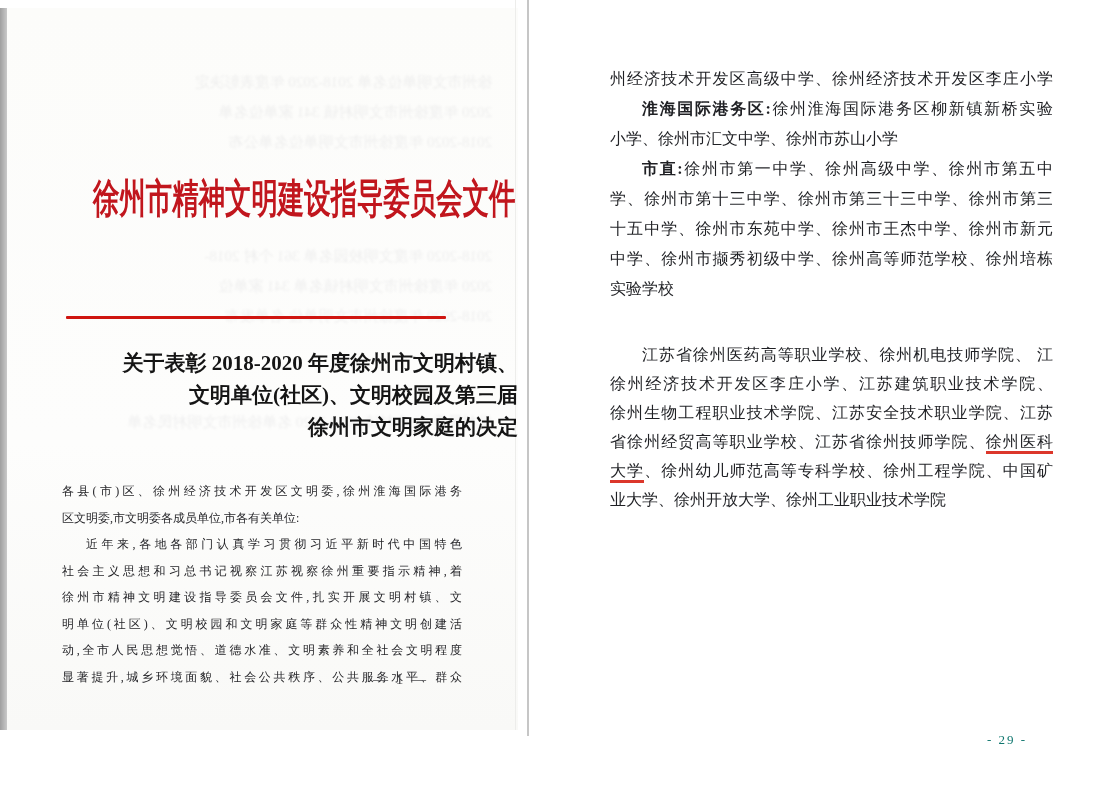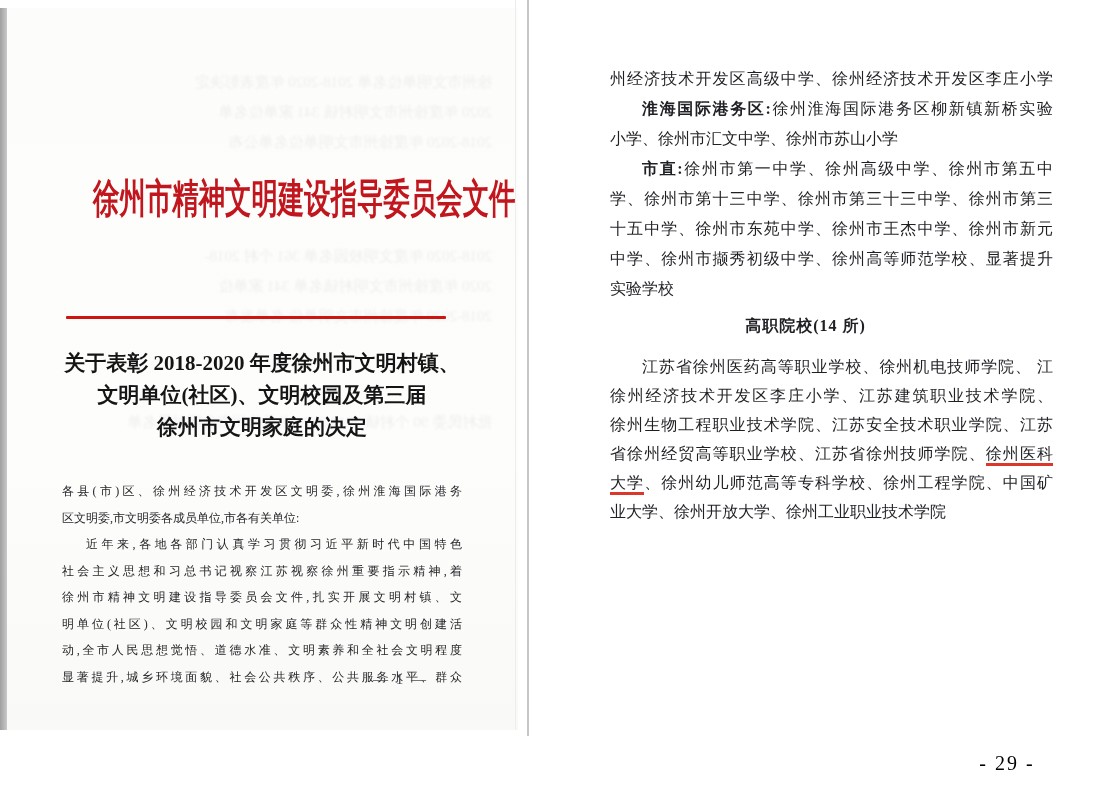--- a/index.html
+++ b/index.html
@@ -33,37 +33,37 @@
   
   #masthead{position:absolute;left:6px;top:176px;width:512px;text-align:center;
     font-size:40px;line-height:46px;font-weight:bold;color:var(--masthead-red);
     transform:scaleX(0.66);transform-origin:50% 50%;white-space:nowrap;}
   #doc-number{position:absolute;left:6px;top:287px;width:512px;text-align:center;
     font-size:16px;letter-spacing:2px;color:#1c1c1c;}
   #red-rule{position:absolute;left:66px;top:316px;width:380px;height:3px;
     background:var(--rule-red);border-radius:1px;}
   #left-title{position:absolute;left:6px;top:347px;width:512px;
     font-size:21px;line-height:32px;font-weight:bold;color:#151515;}
-  #left-title .tline{text-align:center;}
+  #left-title .tline{text-align:right;}
   #left-body{position:absolute;left:62px;top:458px;width:400px;
     font-size:12px;line-height:26.5px;color:var(--text-dark);margin-top:20px;}
   #left-pageno{position:absolute;left:62px;top:671px;width:400px;
     text-align:right;padding-right:34px;box-sizing:border-box;
     font-size:15px;letter-spacing:2px;color:#4a4a4e;}
 
   
   #right-lines{position:absolute;left:610px;top:64px;width:443px;
     font-size:16px;line-height:30px;color:#1f2024;}
   #right-heading{position:absolute;left:610px;top:316px;width:443px;text-align:center;
     transform:translateX(-26px);font-weight:bold;font-size:16px;
     letter-spacing:1px;color:#1f2024;}
-  #college-lines{position:absolute;left:610px;top:352px;width:443px;
+  #college-lines{position:absolute;left:610px;top:340px;width:443px;
     font-size:16px;line-height:29px;color:#1f2024;}
-  #right-pageno{position:absolute;left:952px;top:752px;width:110px;text-align:center;
-    font-size:20px;letter-spacing:2px;color:#000000;}
+  #right-pageno{position:absolute;left:952px;top:732px;width:110px;text-align:center;
+    font-size:13px;letter-spacing:2px;color:#0f766e;}
 
   
   .lines .tline{text-align:justify;text-align-last:justify;overflow:hidden;white-space:nowrap;}
   .lines .tline.end{text-align-last:left;}
   .lines .tline.indent{text-indent:2em;}
   .bold{font-weight:bold;}
   .redline{border-bottom:3px solid var(--underline-red);padding-bottom:1px;}
 </style>
 </head>
 <body>
@@ -102,24 +102,23 @@
     </div>
   <div id="left-pageno">— 1 —</div>
 
   <div id="right-lines" class="lines">
       <div class="tline"><span>州经济技术开发区高级中学、徐州经济技术开发区李庄小学</span></div>
       <div class="tline indent"><span class="bold">淮海国际港务区:</span><span>徐州淮海国际港务区柳新镇新桥实验</span></div>
       <div class="tline end"><span>小学、徐州市汇文中学、徐州市苏山小学</span></div>
       <div class="tline indent"><span class="bold">市直:</span><span>徐州市第一中学、徐州高级中学、徐州市第五中</span></div>
       <div class="tline"><span>学、徐州市第十三中学、徐州市第三十三中学、徐州市第三</span></div>
       <div class="tline"><span>十五中学、徐州市东苑中学、徐州市王杰中学、徐州市新元</span></div>
-      <div class="tline"><span>中学、徐州市撷秀初级中学、徐州高等师范学校、显著提升</span></div>
+      <div class="tline"><span>中学、徐州市撷秀初级中学、徐州高等师范学校、徐州培栋</span></div>
       <div class="tline end"><span>实验学校</span></div>
     </div>
-  <div id="right-heading">高职院校(14 所)</div>
   <div id="college-lines" class="lines">
       <div class="tline indent"><span>江苏省徐州医药高等职业学校、徐州机电技师学院、 江</span></div>
       <div class="tline"><span>徐州经济技术开发区李庄小学、江苏建筑职业技术学院、</span></div>
       <div class="tline"><span>徐州生物工程职业技术学院、江苏安全技术职业学院、江苏</span></div>
       <div class="tline"><span>省徐州经贸高等职业学校、江苏省徐州技师学院、</span><span class="redline">徐州医科</span></div>
       <div class="tline"><span class="redline">大学</span><span>、徐州幼儿师范高等专科学校、徐州工程学院、中国矿</span></div>
       <div class="tline end"><span>业大学、徐州开放大学、徐州工业职业技术学院</span></div>
     </div>
   <div id="right-pageno">- 29 -</div>
 </div>

